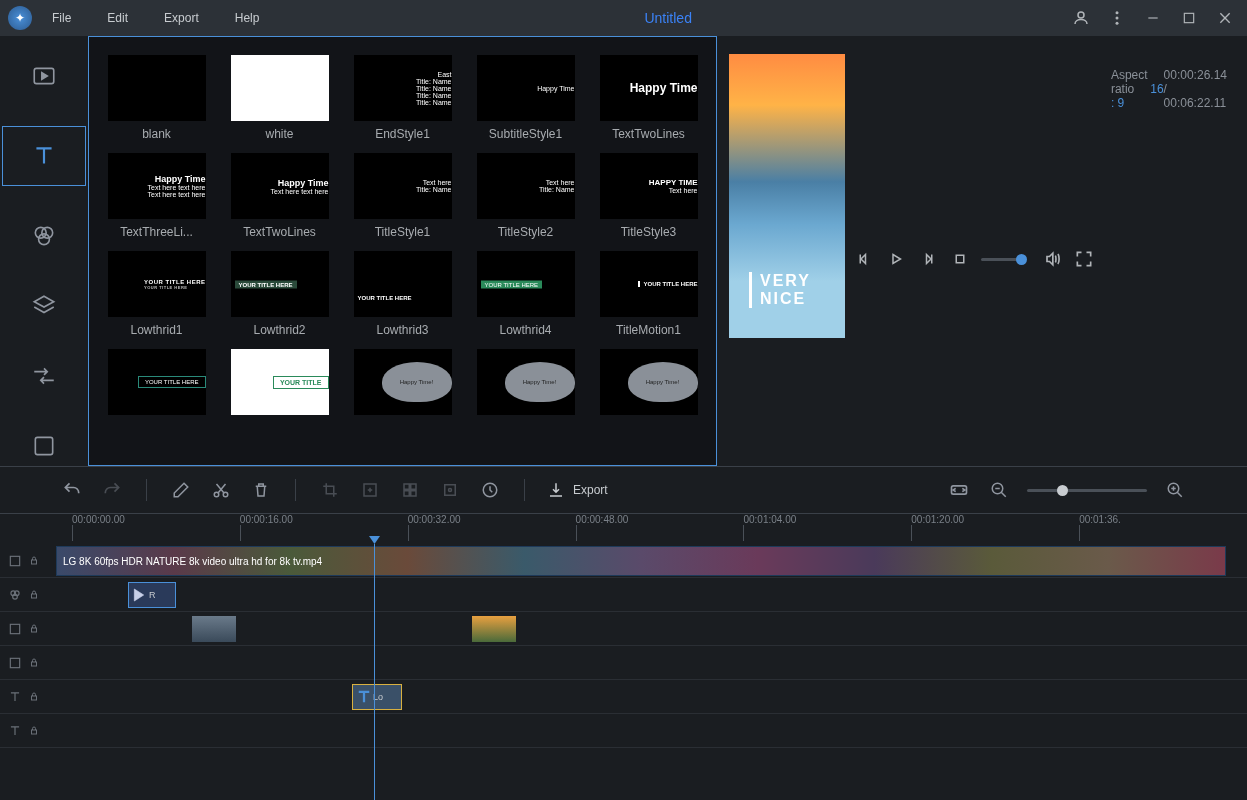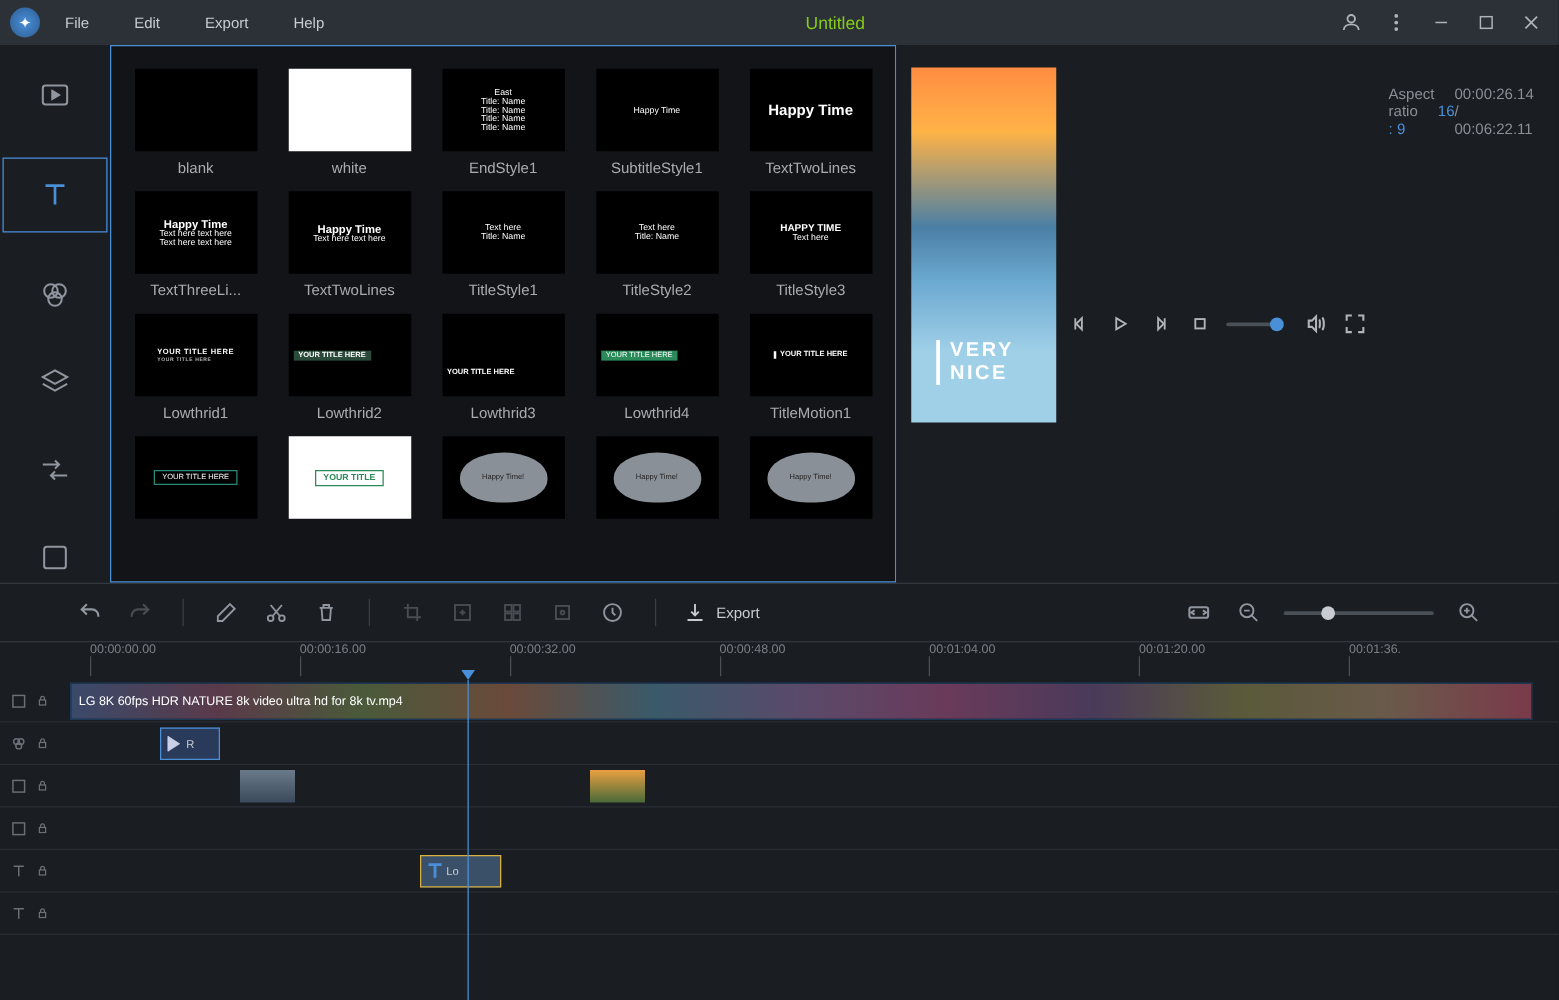--- a/index.html
+++ b/index.html
@@ -1,32 +1,32 @@
 <!DOCTYPE html>
 <html><head>
 <meta charset="utf-8">
 <style>
 *{margin:0;padding:0;box-sizing:border-box;font-family:-apple-system,BlinkMacSystemFont,'Segoe UI',sans-serif}
 body{background:#1a1d21;color:#c8ccd0;width:1247px;height:800px;overflow:hidden;font-size:12px}
 .titlebar{height:36px;background:#2c3137;display:flex;align-items:center;padding:0 8px}
 .app-logo{width:24px;height:24px;background:radial-gradient(circle,#4a90d9,#2c5a8f);border-radius:50%;margin-right:10px;display:flex;align-items:center;justify-content:center;color:#fff;font-size:12px}
 .menu-items{display:flex;gap:16px}
 .menu-item{padding:4px 10px;cursor:pointer;color:#c8ccd0}
-.window-title{flex:1;text-align:center;color:#84cc16;font-size:14px}
+.window-title{flex:1;text-align:center;color:#3b82f6;font-size:14px}
 .window-controls{display:flex;gap:8px;align-items:center}
 .win-ctrl{width:28px;height:28px;display:flex;align-items:center;justify-content:center;cursor:pointer;color:#b0b4b8}
 .main-area{display:flex;height:430px}
 .left-tabs{width:88px;background:#1a1d21;display:flex;flex-direction:column;padding-top:20px;gap:30px;align-items:center}
 .tab-btn{width:48px;height:40px;display:flex;align-items:center;justify-content:center;cursor:pointer;color:#9096a0}
 .tab-btn.active{border:1px solid #4a90d9;color:#4a90d9;border-radius:0;width:84px;height:60px}
 .tab-btn svg{width:26px;height:26px}
 .media-panel{flex:1;background:#121418;border:1px solid #4a90d9;padding:18px 12px;overflow-y:auto}
 .thumb-grid{display:grid;grid-template-columns:repeat(5,1fr);gap:12px}
 .thumb-item{display:flex;flex-direction:column;align-items:center;gap:6px;cursor:pointer}
-.thumb-preview{width:98px;height:66px;background:#000;display:flex;flex-direction:column;align-items:center;justify-content:center;color:#fff;font-size:7px;position:relative;overflow:hidden}
+.thumb-preview{width:98px;height:66px;background:#000;display:flex;flex-direction:column;align-items:flex-end;justify-content:center;color:#fff;font-size:7px;position:relative;overflow:hidden}
 .thumb-preview.white{background:#fff}
 .thumb-caption{color:#a8acb0;font-size:12px;white-space:nowrap;overflow:hidden;text-overflow:ellipsis;max-width:98px}
 .preview-panel{width:530px;background:#1a1d21;padding:18px 12px;display:flex;flex-direction:row}
 .video-preview{width:500px;height:284px;background:linear-gradient(180deg,#ff8c42 0%,#ffb347 18%,#4a7fa5 45%,#6ba8d0 60%,#a0d0e8 80%);position:relative;margin:0 auto}
 .video-overlay-text{position:absolute;left:20px;bottom:30px;color:#fff;font-weight:bold;font-size:16px;letter-spacing:2px;border-left:3px solid #fff;padding-left:8px}
 .player-controls{display:flex;align-items:center;gap:10px;margin-top:16px;padding:0 8px}
 .pctrl{width:22px;height:22px;display:flex;align-items:center;justify-content:center;cursor:pointer;color:#b0b4b8}
 .vol-slider{width:40px;height:3px;background:#4a5058;border-radius:2px;position:relative}
 .vol-slider::after{content:'';position:absolute;right:-6px;top:-4px;width:11px;height:11px;background:#4a90d9;border-radius:50%}
 .preview-info{display:flex;justify-content:space-between;margin-top:14px;padding:0 8px;font-size:12px;color:#8a9098}
@@ -517,21 +517,21 @@
       <div class="track-head">
           <svg viewBox="0 0 24 24" width="14" fill="none" stroke="currentColor" stroke-width="2">
             <path d="M5 5h14M12 5v14"></path>
           </svg>
           <svg viewBox="0 0 24 24" width="12" fill="none" stroke="currentColor" stroke-width="2">
             <rect x="7" y="10" width="10" height="8"></rect>
             <path d="M9 10V7a3 3 0 016 0v3"></path>
           </svg>
         </div>
       <div class="track-content">
-          <div class="clip-small" style="left:280px;width:65px;border:1px solid #d8b040">
+          <div class="clip-small" style="left:296px;width:50px;border:1px solid #d8b040">
             <svg viewBox="0 0 24 24" width="18" fill="none" stroke="#4a90d9" stroke-width="3">
               <path d="M5 5h14M12 5v14"></path>
             </svg>
             <span style="font-size:9px">Lo</span>
           </div>
         </div>
     </div>
     <div class="track">
       <div class="track-head">
           <svg viewBox="0 0 24 24" width="14" fill="none" stroke="currentColor" stroke-width="2">

